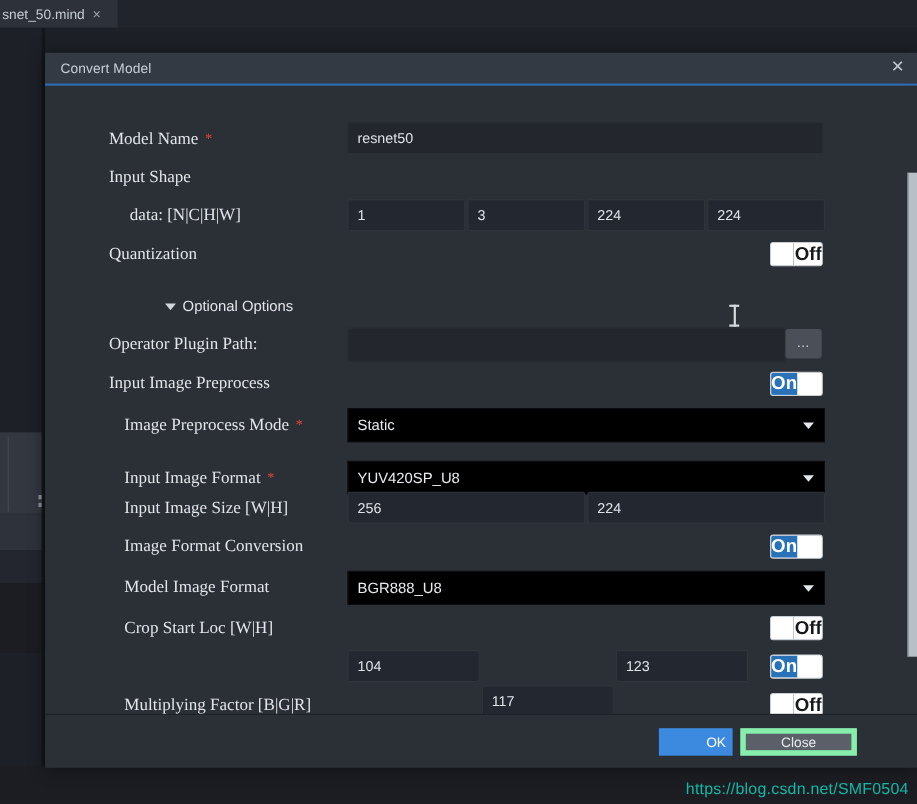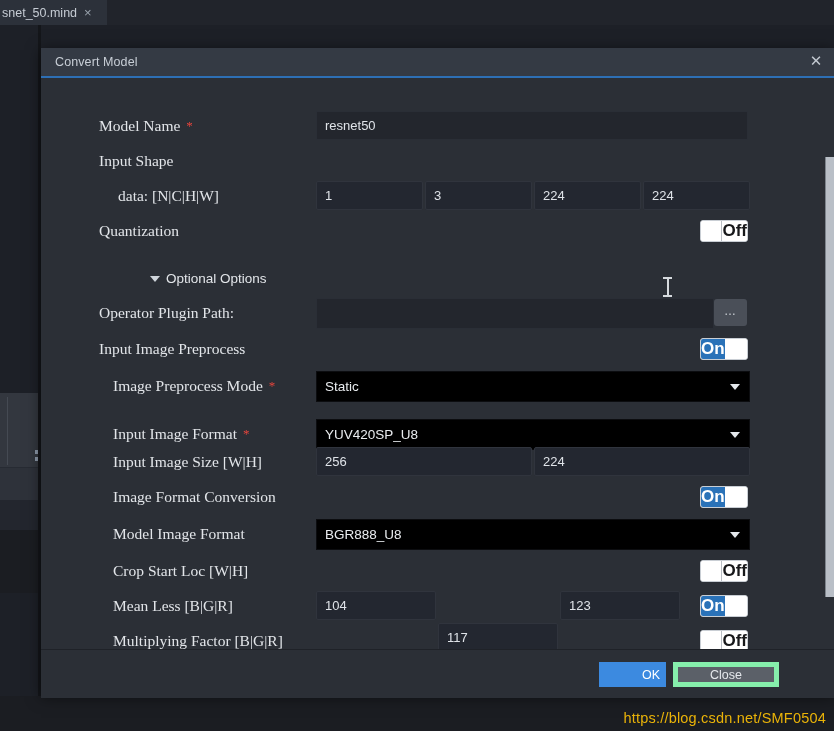--- a/index.html
+++ b/index.html
@@ -334,21 +334,21 @@
   .ibeam i {
     position: absolute;
     left: 3.5px; top: 0;
     width: 2px; height: 20px;
     background: #d6dade;
   }
 
   .watermark {
     position: absolute;
     right: 8px; bottom: 5px;
-    color: #eab308;
+    color: #14b8a6;
     font-size: 14.5px;
     letter-spacing: .2px;
   }
 </style>
 </head>
 <body>
 
 <div class="app-bg">
   <div class="editor-area"></div>
 
@@ -468,21 +468,20 @@
 
     <div class="row" style="top:478px">
       <span class="label indent2">Crop Start Loc [W|H]</span>
       <div class="toggle off" style="left:659px;top:4px;">
         <span class="seg knob"></span>
         <span class="seg txt">Off</span>
       </div>
     </div>
 
     <div class="row" style="top:513px">
-      <span class="label indent2">Mean Less [B|G|R]</span>
       <div class="field" style="left:275px;width:120px;">104</div>
       <div class="field" style="left:397px;width:120px;margin-top:32px;">117</div>
       <div class="field" style="left:519px;width:120px;">123</div>
       <div class="toggle on" style="left:659px;top:4px;">
         <span class="seg txt">On</span>
         <span class="seg knob"></span>
       </div>
     </div>
 
     <div class="row" style="top:548px">

